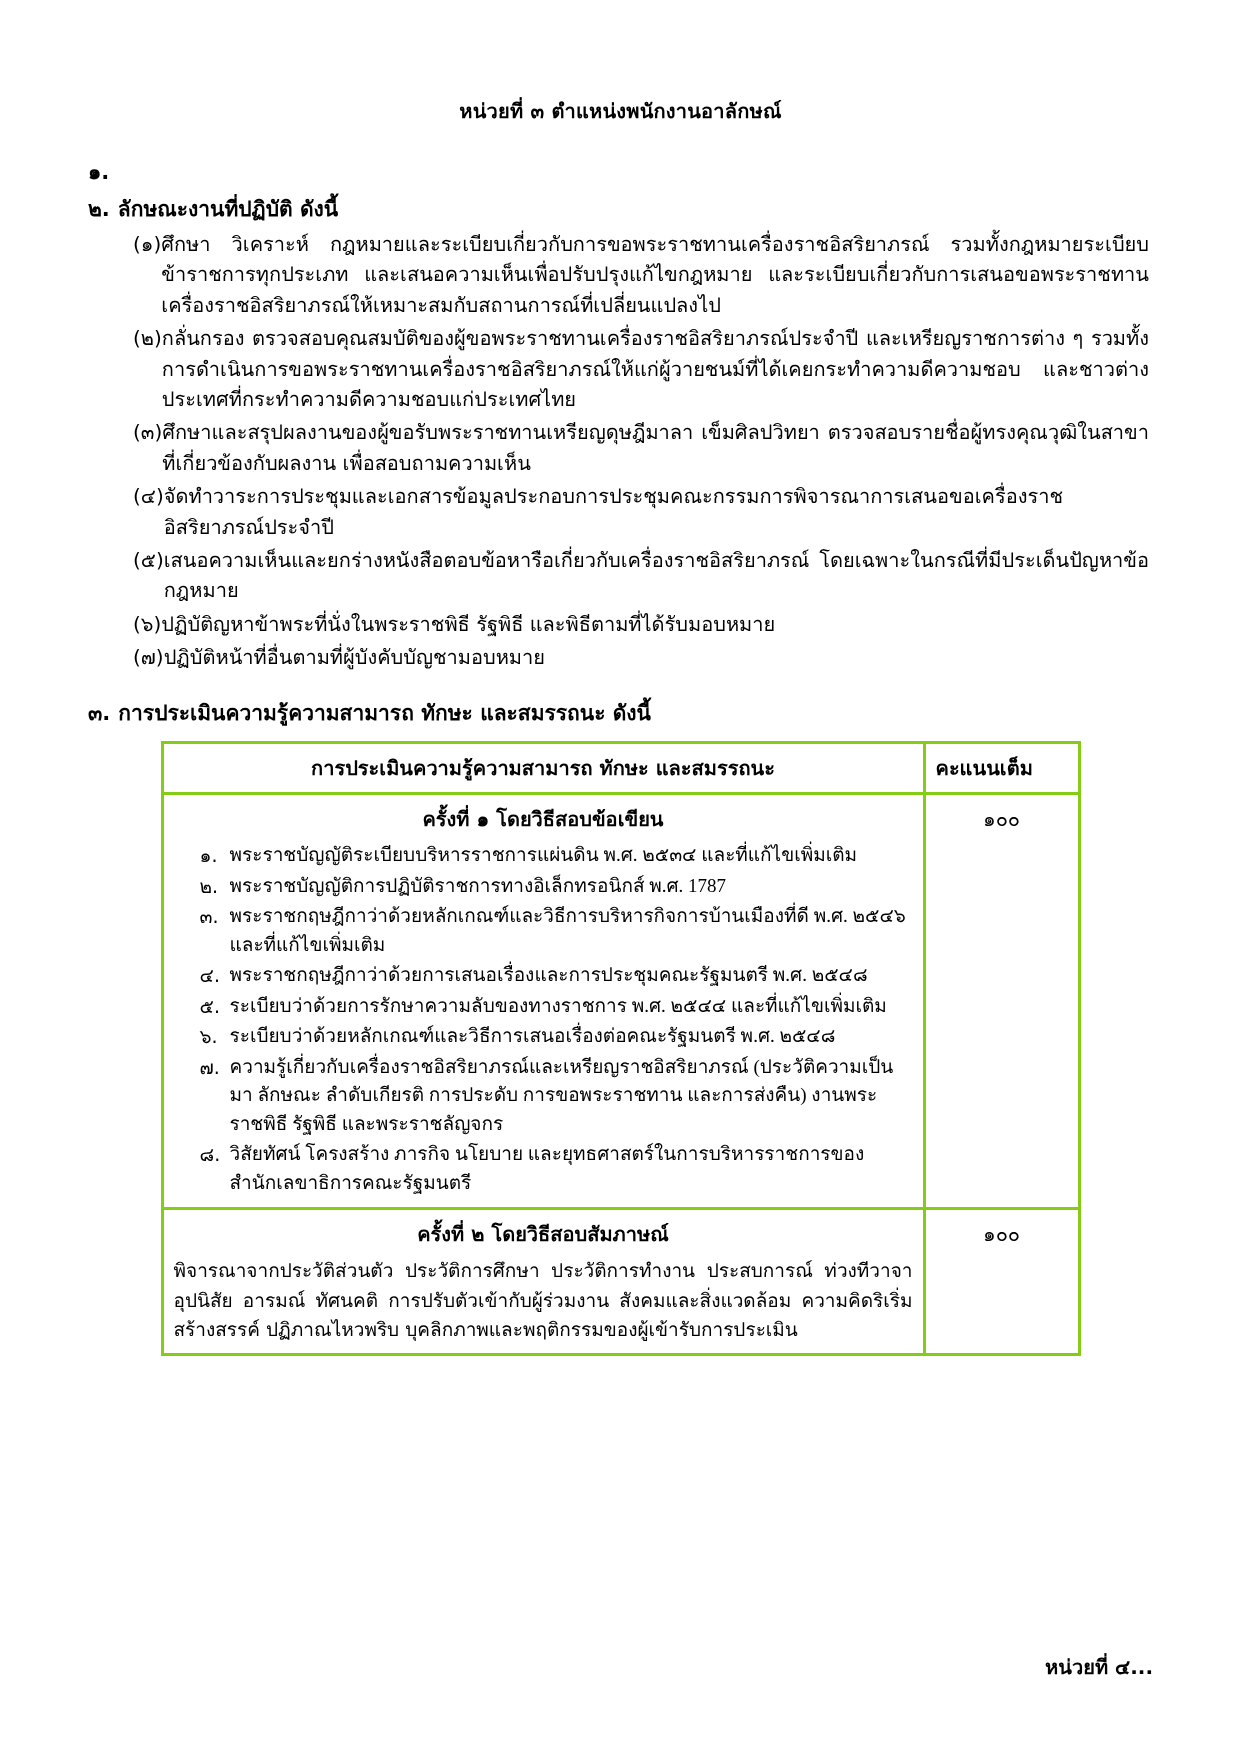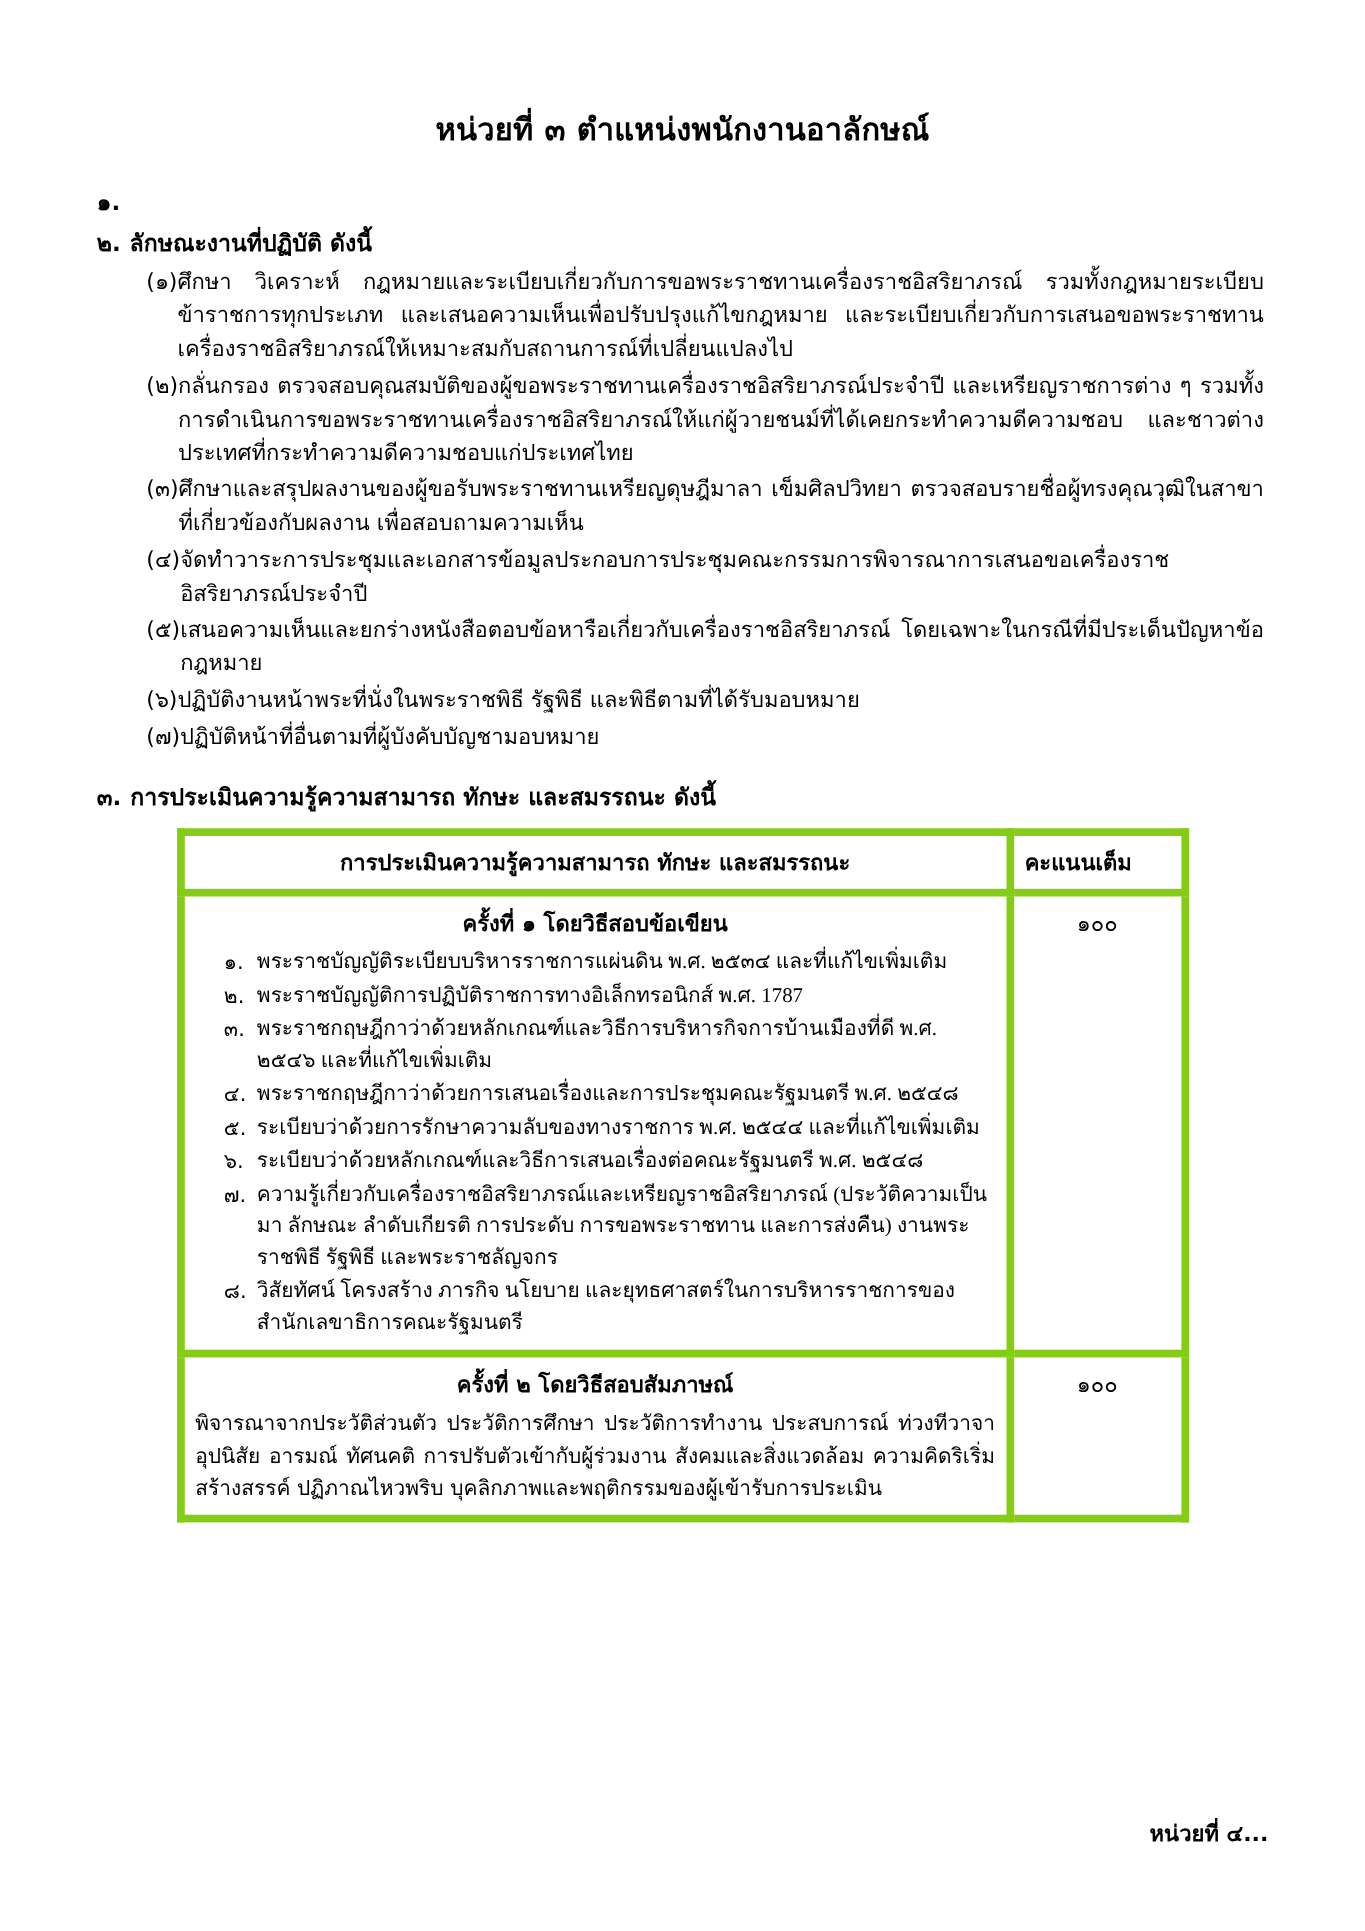--- a/index.html
+++ b/index.html
@@ -15,21 +15,21 @@
     width: 1241px;
     height: 1755px;
     box-sizing: border-box;
     padding: 95px 88px 40px 88px;
     background: #ffffff;
     position: relative;
     overflow: hidden;
   }
   .doc-title {
     text-align: center;
-    font-size: 28px;
+    font-size: 20px;
     font-weight: bold;
     margin: 0 0 28px 0;
     letter-spacing: 0.2px;
   }
   .section {
     margin-bottom: 4px;
   }
   .sec-head {
     font-size: 21px;
     font-weight: bold;
@@ -77,21 +77,21 @@
     gap: 8px;
     align-items: baseline;
   }
   table.assess {
     border-collapse: collapse;
     width: 920px;
     margin: 0 auto;
     table-layout: fixed;
   }
   table.assess td, table.assess th {
-    border: 7px solid #84cc16;
+    border: 3px solid #84cc16;
     vertical-align: top;
     padding: 8px 10px;
   }
   .th-main {
     text-align: center;
     font-size: 20px;
     font-weight: bold;
     padding: 10px 6px;
   }
   .th-score {
@@ -180,21 +180,21 @@
       <div class="list-item">
         <span class="li-marker">(๔)</span>
         <span class="li-text">จัดทำวาระการประชุมและเอกสารข้อมูลประกอบการประชุมคณะกรรมการพิจารณาการเสนอขอเครื่องราชอิสริยาภรณ์ประจำปี</span>
       </div>
       <div class="list-item">
         <span class="li-marker">(๕)</span>
         <span class="li-text">เสนอความเห็นและยกร่างหนังสือตอบข้อหารือเกี่ยวกับเครื่องราชอิสริยาภรณ์ โดยเฉพาะในกรณีที่มีประเด็นปัญหาข้อกฎหมาย</span>
       </div>
       <div class="list-item">
         <span class="li-marker">(๖)</span>
-        <span class="li-text">ปฏิบัติงานหน้าพระที่นั่งในพระราชพิธี รัฐพิธี และพิธีตามที่ได้รับมอบหมาย</span>
+        <span class="li-text">ปฏิบัติญหาข้าพระที่นั่งในพระราชพิธี รัฐพิธี และพิธีตามที่ได้รับมอบหมาย</span>
       </div>
       <div class="list-item">
         <span class="li-marker">(๗)</span>
         <span class="li-text">ปฏิบัติหน้าที่อื่นตามที่ผู้บังคับบัญชามอบหมาย</span>
       </div>
     </div>
   </div>
 
   <div class="section">
     <div class="sec3-head">

